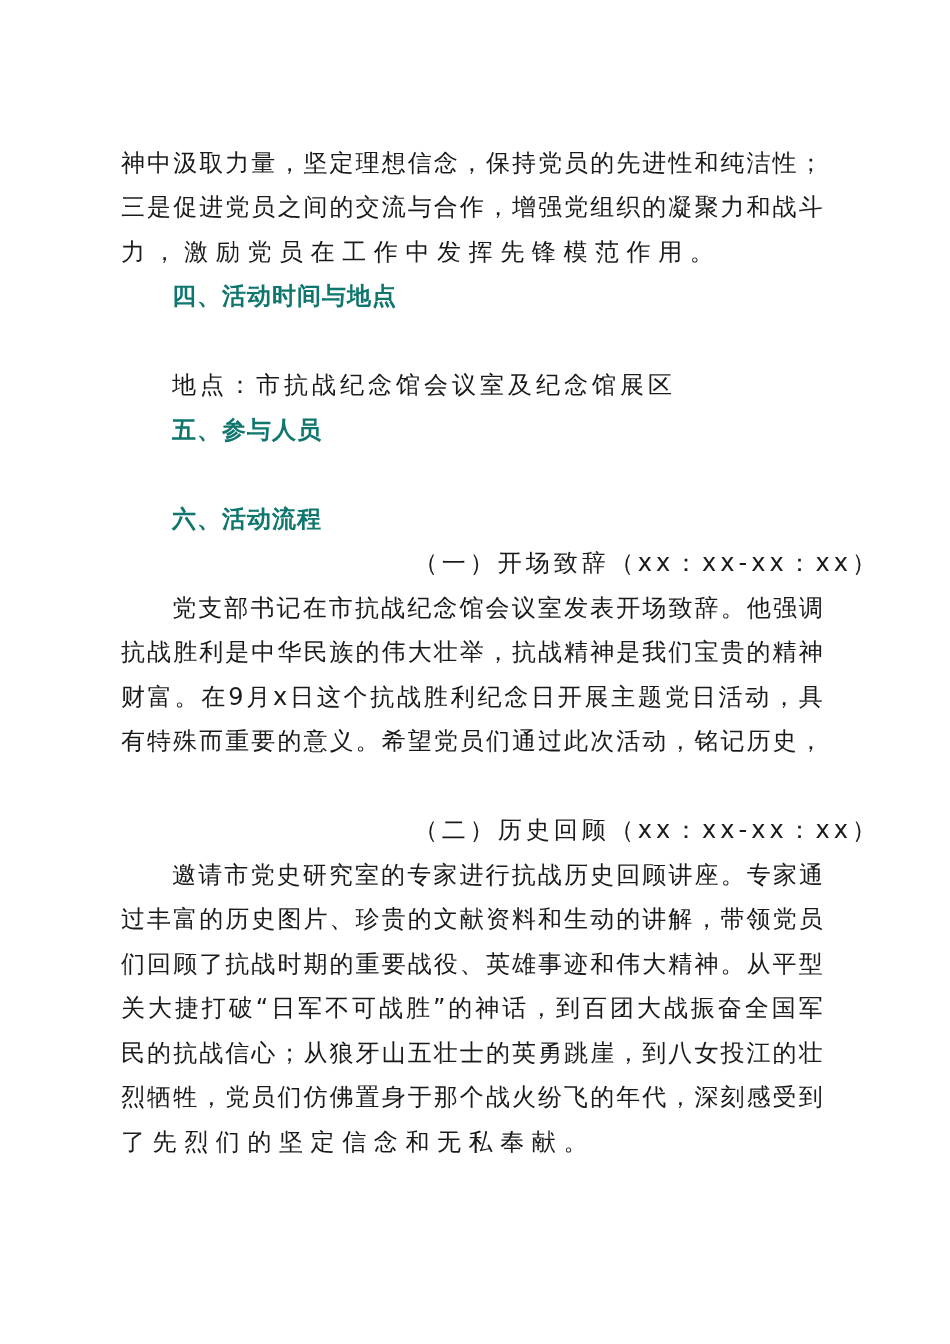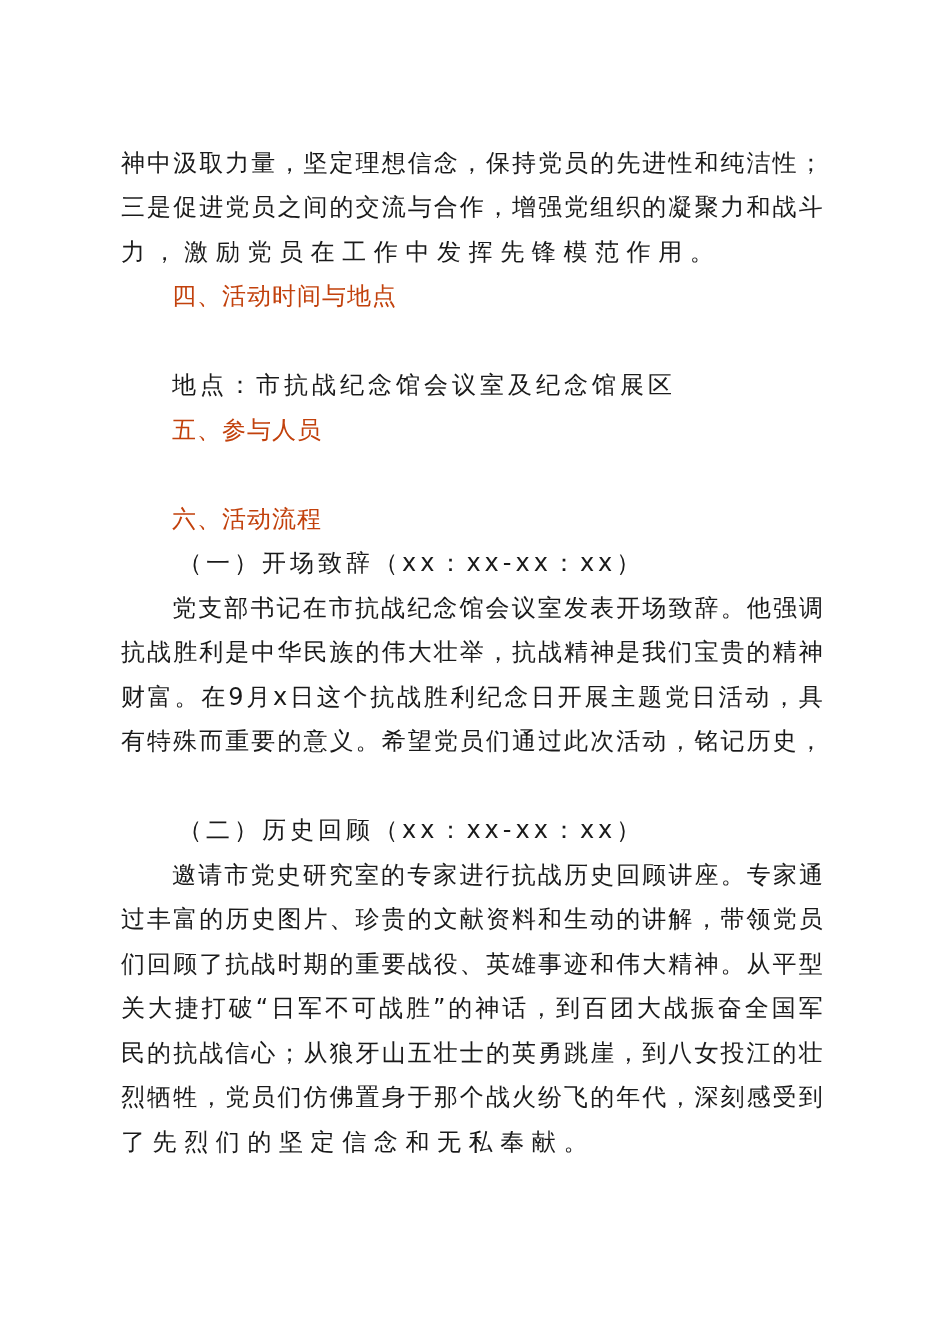--- a/index.html
+++ b/index.html
@@ -12,22 +12,22 @@
     height: 34px;
     line-height: 34px;
     font-family: "DejaVu Sans", sans-serif;
     font-size: 24px;
     color: #1a1a1a;
     white-space: nowrap;
     letter-spacing: 7.6px;
   }
   .line.just { text-align: justify; text-align-last: justify; letter-spacing: 0; }
   .line.indent { left: 172px; width: 651px; }
-  .line.h { font-weight: normal; letter-spacing: 1px; color: #c2410c; }
-  .line.sub { left: 178px; letter-spacing: 4px; }
+  .line.h { font-weight: bold; letter-spacing: 1px; color: #0f766e; }
+  .line.sub { left: 178px; letter-spacing: 4px; text-align: right; }
 </style>
 </head>
 <body>
 
 <div class="page">
 
   <div class="line just" style="top: 146px; display: flex; justify-content: space-between;">
       <span>神</span>
       <span>中</span>
       <span>汲</span>

